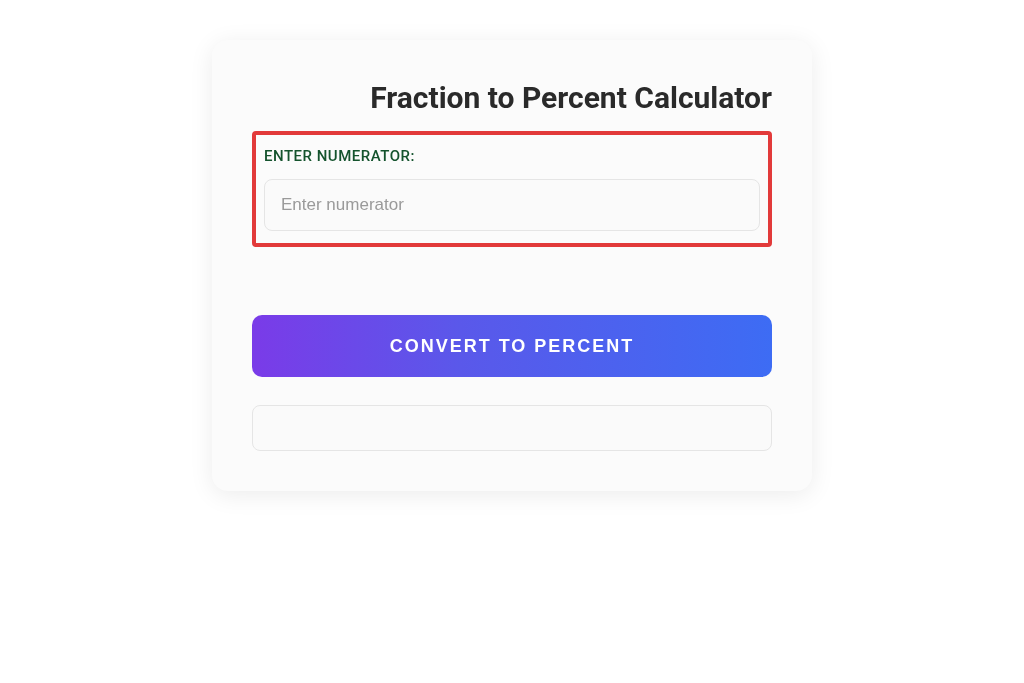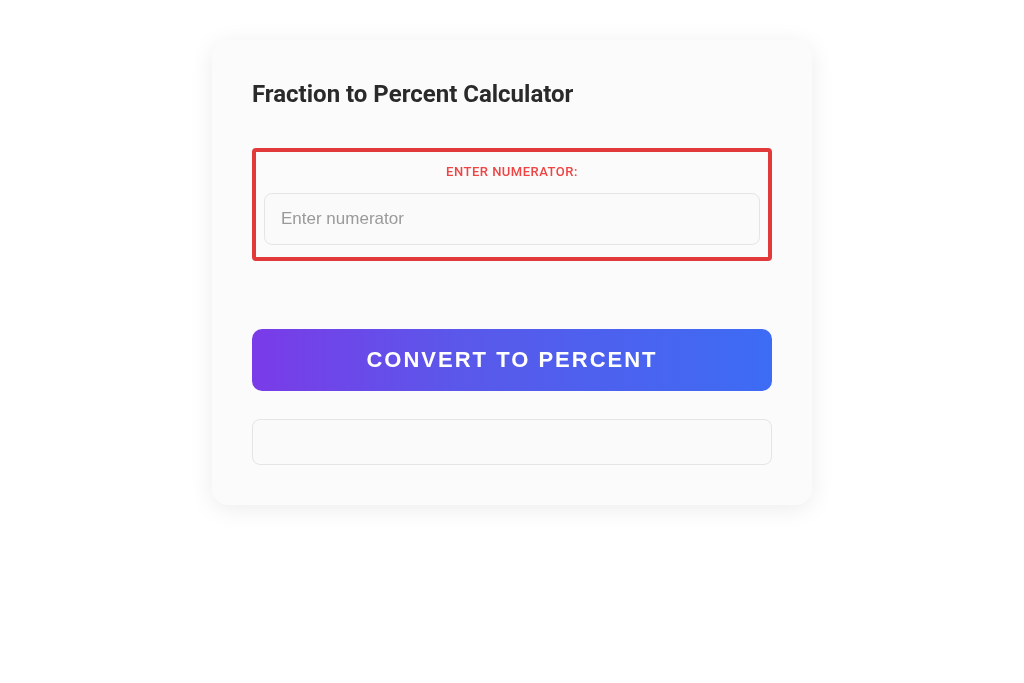--- a/index.html
+++ b/index.html
@@ -21,44 +21,44 @@
 
     .card {
       background: #fbfbfb;
       border-radius: 16px;
       box-shadow: 0 4px 24px rgba(0, 0, 0, 0.08);
       width: 600px;
       padding: 40px 40px 40px 40px;
     }
 
     .title {
-      font-size: 24px;
+      font-size: 30px;
       font-weight: 700;
       color: #2a2a2a;
-      text-align: left;
-      margin-bottom: 40px;
+      text-align: right;
+      margin-bottom: 16px;
     }
 
     .field-group {
       margin-bottom: 20px;
       padding: 8px 8px 12px 8px;
     }
 
     .field-group.highlighted {
       border: 4px solid #e23a3a;
       border-radius: 4px;
       margin-bottom: 20px;
     }
 
     .field-label {
       display: block;
-      text-align: center;
-      font-size: 13px;
+      text-align: left;
+      font-size: 15px;
       font-weight: 500;
-      color: #ef4444;
+      color: #14532d;
       letter-spacing: 0.5px;
       margin-bottom: 14px;
       margin-top: 4px;
     }
 
     .text-input {
       width: 100%;
       height: 52px;
       background: #fafafa;
       border: 1px solid #e5e5e5;
@@ -72,21 +72,21 @@
       color: #9a9a9a;
     }
 
     .convert-button {
       width: 100%;
       height: 62px;
       border: none;
       border-radius: 10px;
       background: linear-gradient(90deg, #7a3be8 0%, #5a58ea 40%, #3d6cf4 100%);
       color: #ffffff;
-      font-size: 22px;
+      font-size: 18px;
       font-weight: 700;
       letter-spacing: 2px;
       cursor: pointer;
       margin-top: 8px;
       margin-bottom: 28px;
     }
 
     .result-box {
       width: 100%;
       height: 46px;

